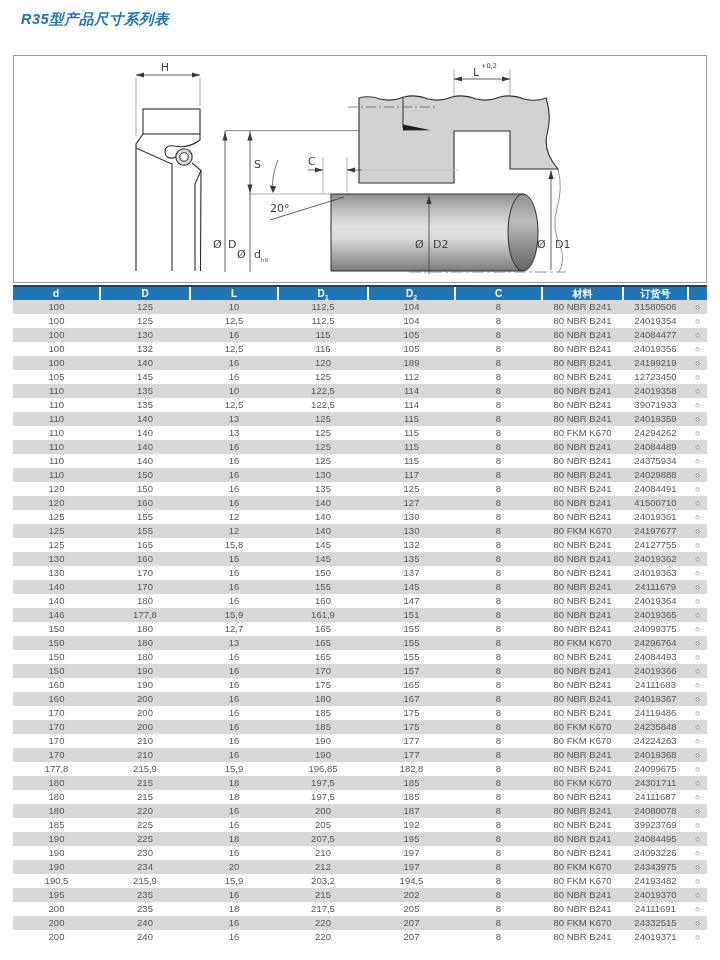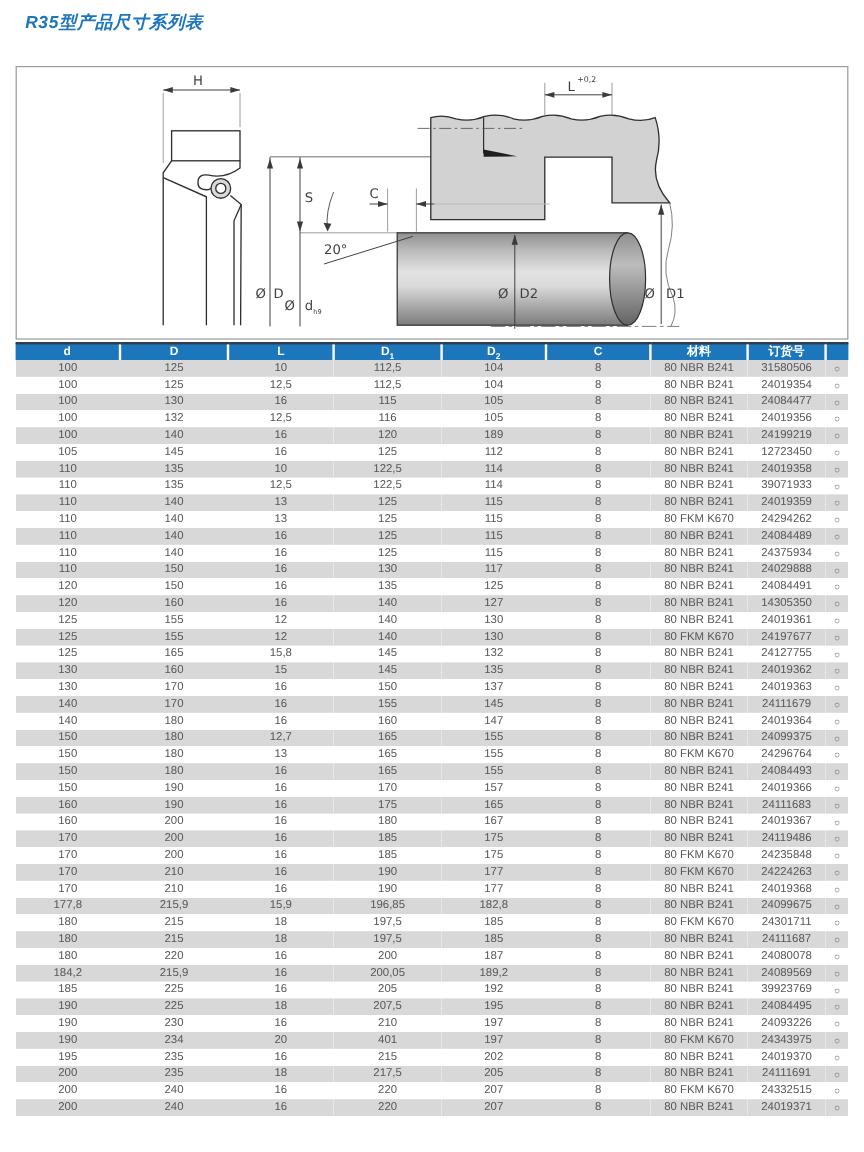--- a/index.html
+++ b/index.html
@@ -344,21 +344,21 @@
         <td>○</td>
       </tr>
       <tr>
         <td>120</td>
         <td>160</td>
         <td>16</td>
         <td>140</td>
         <td>127</td>
         <td>8</td>
         <td>80 NBR B241</td>
-        <td>14305350</td>
+        <td>41500710</td>
         <td>○</td>
       </tr>
       <tr>
         <td>125</td>
         <td>155</td>
         <td>12</td>
         <td>140</td>
         <td>130</td>
         <td>8</td>
         <td>80 NBR B241</td>
@@ -425,20 +425,31 @@
         <td>180</td>
         <td>16</td>
         <td>160</td>
         <td>147</td>
         <td>8</td>
         <td>80 NBR B241</td>
         <td>24019364</td>
         <td>○</td>
       </tr>
       <tr>
+        <td>146</td>
+        <td>177,8</td>
+        <td>15,9</td>
+        <td>161,9</td>
+        <td>151</td>
+        <td>8</td>
+        <td>80 NBR B241</td>
+        <td>24019365</td>
+        <td>○</td>
+      </tr>
+      <tr>
         <td>150</td>
         <td>180</td>
         <td>12,7</td>
         <td>165</td>
         <td>155</td>
         <td>8</td>
         <td>80 NBR B241</td>
         <td>24099375</td>
         <td>○</td>
       </tr>
@@ -579,31 +590,20 @@
         <td>220</td>
         <td>16</td>
         <td>200</td>
         <td>187</td>
         <td>8</td>
         <td>80 NBR B241</td>
         <td>24080078</td>
         <td>○</td>
       </tr>
       <tr>
-        <td>184,2</td>
-        <td>215,9</td>
-        <td>16</td>
-        <td>200,05</td>
-        <td>189,2</td>
-        <td>8</td>
-        <td>80 NBR B241</td>
-        <td>24089569</td>
-        <td>○</td>
-      </tr>
-      <tr>
         <td>185</td>
         <td>225</td>
         <td>16</td>
         <td>205</td>
         <td>192</td>
         <td>8</td>
         <td>80 NBR B241</td>
         <td>39923769</td>
         <td>○</td>
       </tr>
@@ -626,25 +626,36 @@
         <td>197</td>
         <td>8</td>
         <td>80 NBR B241</td>
         <td>24093226</td>
         <td>○</td>
       </tr>
       <tr>
         <td>190</td>
         <td>234</td>
         <td>20</td>
-        <td>401</td>
+        <td>212</td>
         <td>197</td>
         <td>8</td>
         <td>80 FKM K670</td>
         <td>24343975</td>
+        <td>○</td>
+      </tr>
+      <tr>
+        <td>190,5</td>
+        <td>215,9</td>
+        <td>15,9</td>
+        <td>203,2</td>
+        <td>194,5</td>
+        <td>8</td>
+        <td>80 FKM K670</td>
+        <td>24193482</td>
         <td>○</td>
       </tr>
       <tr>
         <td>195</td>
         <td>235</td>
         <td>16</td>
         <td>215</td>
         <td>202</td>
         <td>8</td>
         <td>80 NBR B241</td>

